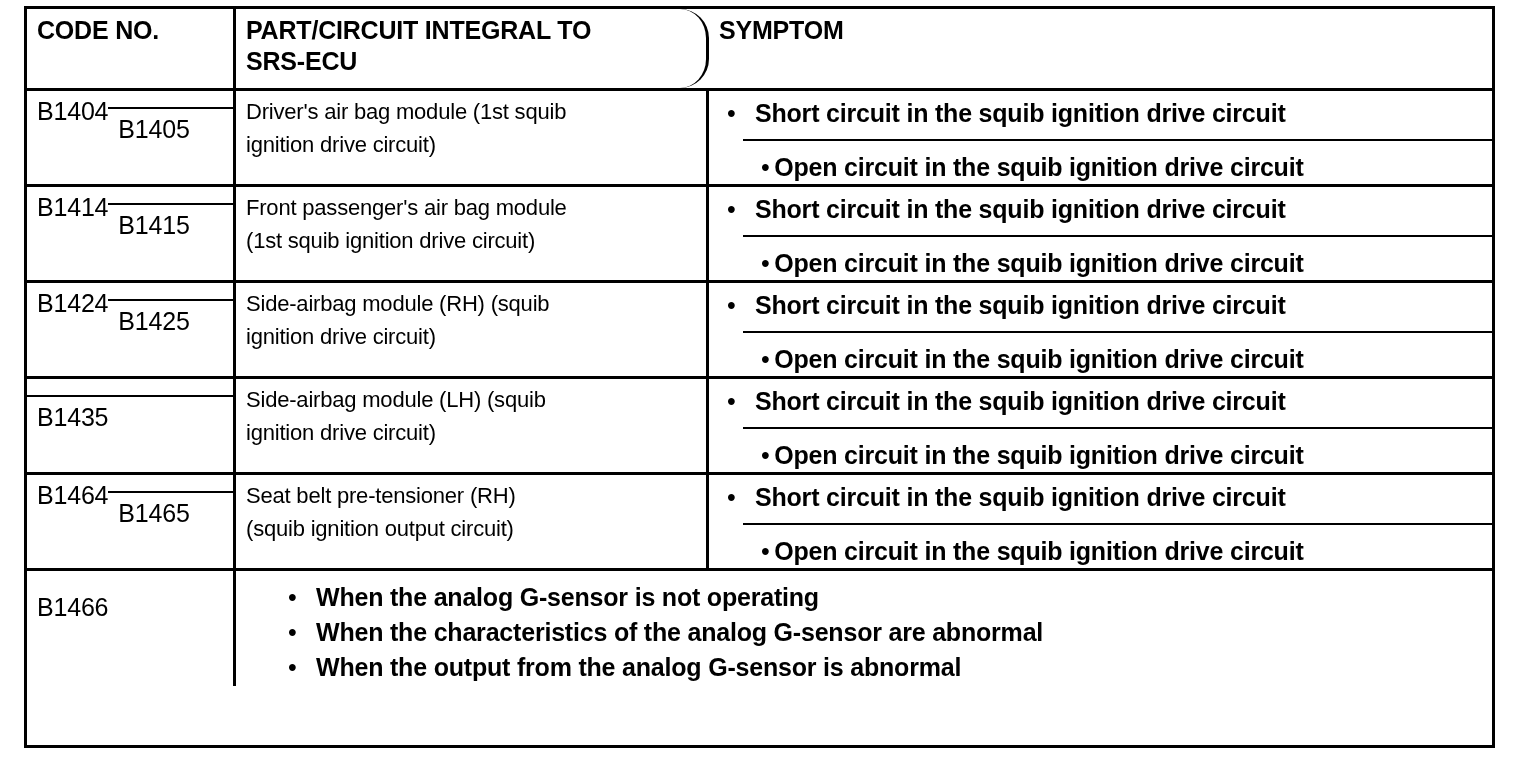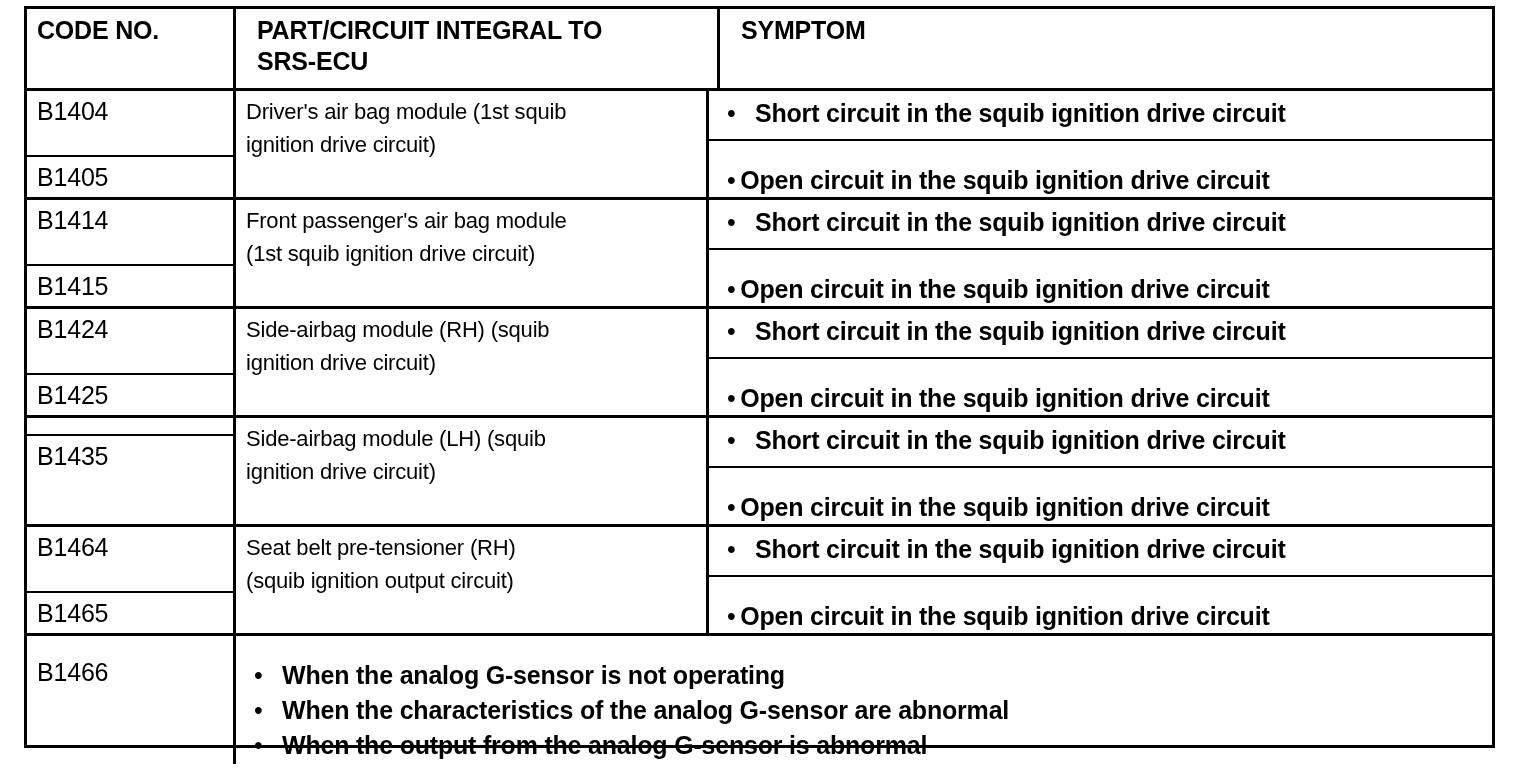--- a/index.html
+++ b/index.html
@@ -47,32 +47,32 @@
     flex: 0 0 209px;
     border-right: 3px solid #000;
     padding: 6px 0 0 10px;
   }
   .col-part {
     box-sizing: border-box;
     width: 473px;
     flex: 0 0 473px;
     border-right: 3px solid #000;
     padding: 5px 6px 0 10px;
+    border-radius: 29px;
   }
   .col-symptom {
     box-sizing: border-box;
     flex: 1 1 auto;
     padding: 0;
   }
 
   
   .header-row {
     height: 82px;
     border-bottom: 3px solid #000;
-    gap: 11px;
   }
   .header-row .col-code,
   .header-row .col-part,
   .header-row .col-symptom {
     padding-top: 6px;
   }
   .header-row .col-symptom {
     padding-left: 10px;
     border-radius: 30px;
   }
@@ -94,21 +94,21 @@
   .group.last {
     border-bottom: none;
   }
 
   .group-code {
     box-sizing: border-box;
     width: 209px;
     flex: 0 0 209px;
     border-right: 3px solid #000;
     display: flex;
-    flex-direction: column;
+    flex-direction: row;
   }
   .group-part {
     box-sizing: border-box;
     width: 473px;
     flex: 0 0 473px;
     border-right: 3px solid #000;
     padding: 4px 6px 0 10px;
   }
   .group-symptom {
     box-sizing: border-box;
@@ -148,21 +148,22 @@
     align-items: flex-start;
     padding-top: 6px;
   }
   .symptom-cell.divide {
     border-top: 2px solid #000;
   }
   .symptom-cell.grow {
     height: auto;
     flex: 1 1 auto;
     display: block;
-    padding-top: 23px;
+    padding-top: 10px;
+    margin-left: 34px;
   }
 
   .bullet {
     flex: 0 0 auto;
     width: 28px;
     margin-left: 18px;
     font-size: 25px;
     line-height: 33px;
     text-align: left;
   }

